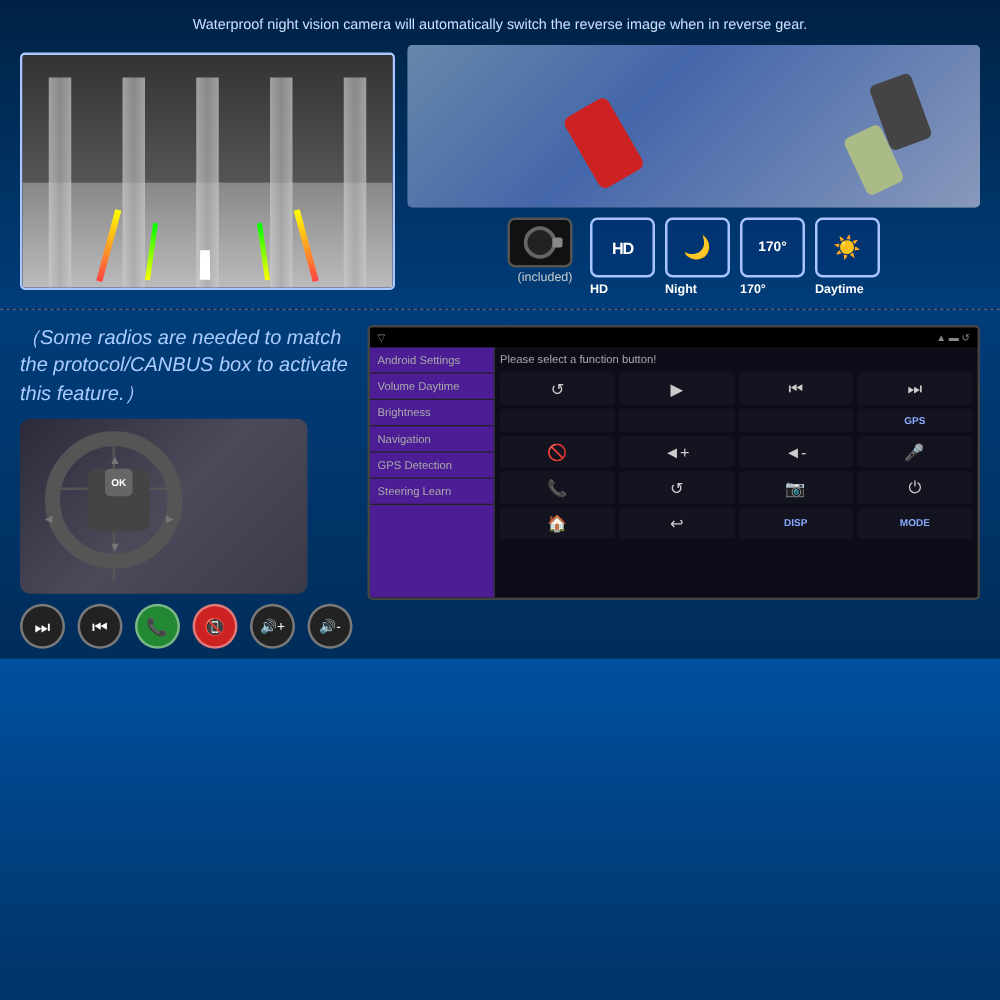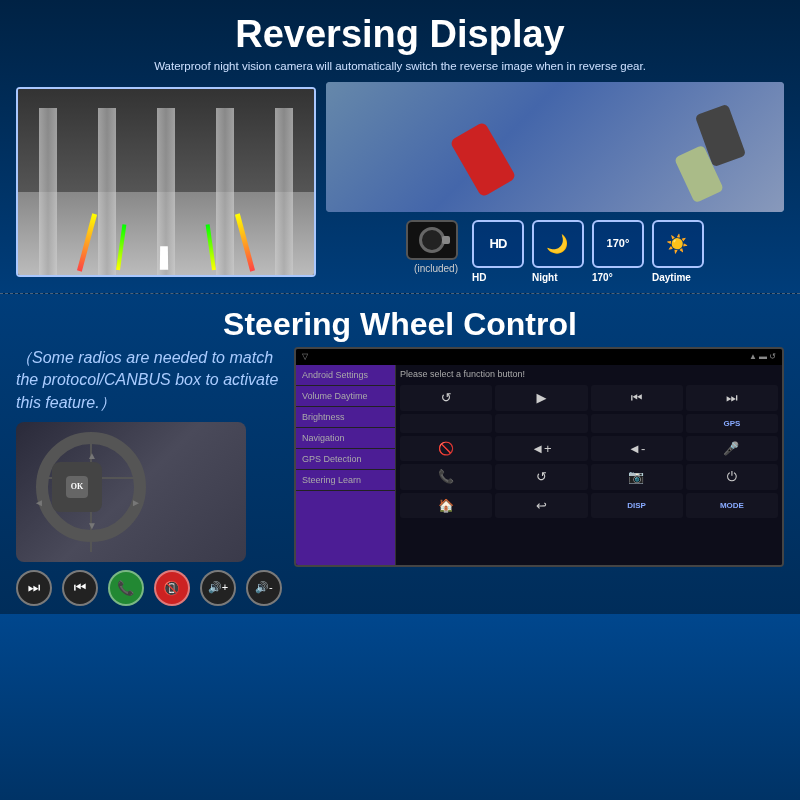--- a/index.html
+++ b/index.html
@@ -339,29 +339,28 @@
       left: 20px;
       width: 110px;
       height: 110px;
       border-radius: 50%;
       border: 12px solid #555;
       background: transparent;
     }
     .wheel-inner {
       position: absolute;
       top: 40px;
-      left: 36px;
+      left: 54px;
       width: 50px;
       height: 50px;
       background: #444;
       border-radius: 8px;
       display: flex;
-      align-items: center;
+      align-items: flex-start;
       justify-content: center;
-      font-family: Liberation Serif, serif;
     }
     .ok-btn {
       width: 22px;
       height: 22px;
       background: #666;
       border-radius: 4px;
       display: flex;
       align-items: center;
       justify-content: center;
       font-size: 8px;
@@ -485,21 +484,20 @@
     .android-grid-item.label {
       font-size: 8px;
       color: #88aaff;
       font-weight: bold;
     }
   </style>
 </head>
 <body>
 
 <div class="top-section">
-  <h1 class="main-title">Reversing Display</h1>
   <p class="subtitle-text">Waterproof night vision camera will automatically switch the reverse image when in reverse gear.</p>
 
   <div class="camera-row">
 
     <div class="camera-image">
       <div class="cam-interior">
         <div class="cam-ceiling"></div>
         <div class="cam-floor"></div>
         <div class="cam-pillars">
           <div class="cam-pillar"></div>
@@ -562,21 +560,20 @@
             </div>
             <span class="badge-text">Daytime</span>
           </div>
         </div>
       </div>
     </div>
   </div>
 </div>
 
 <div class="bottom-section">
-  <h2 class="section-title">Steering Wheel Control</h2>
 
   <div class="steering-row">
 
     <div class="left-col">
       <p class="protocol-note">（Some radios are needed to match the protocol/CANBUS box to activate this feature.）</p>
 
       <div class="steering-image">
         <div class="wheel-outer"></div>
         <div class="wheel-spoke-v"></div>
         <div class="wheel-spokes"></div>

